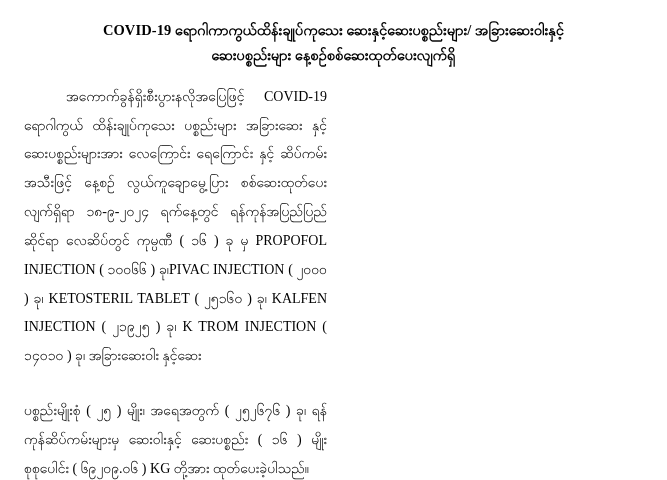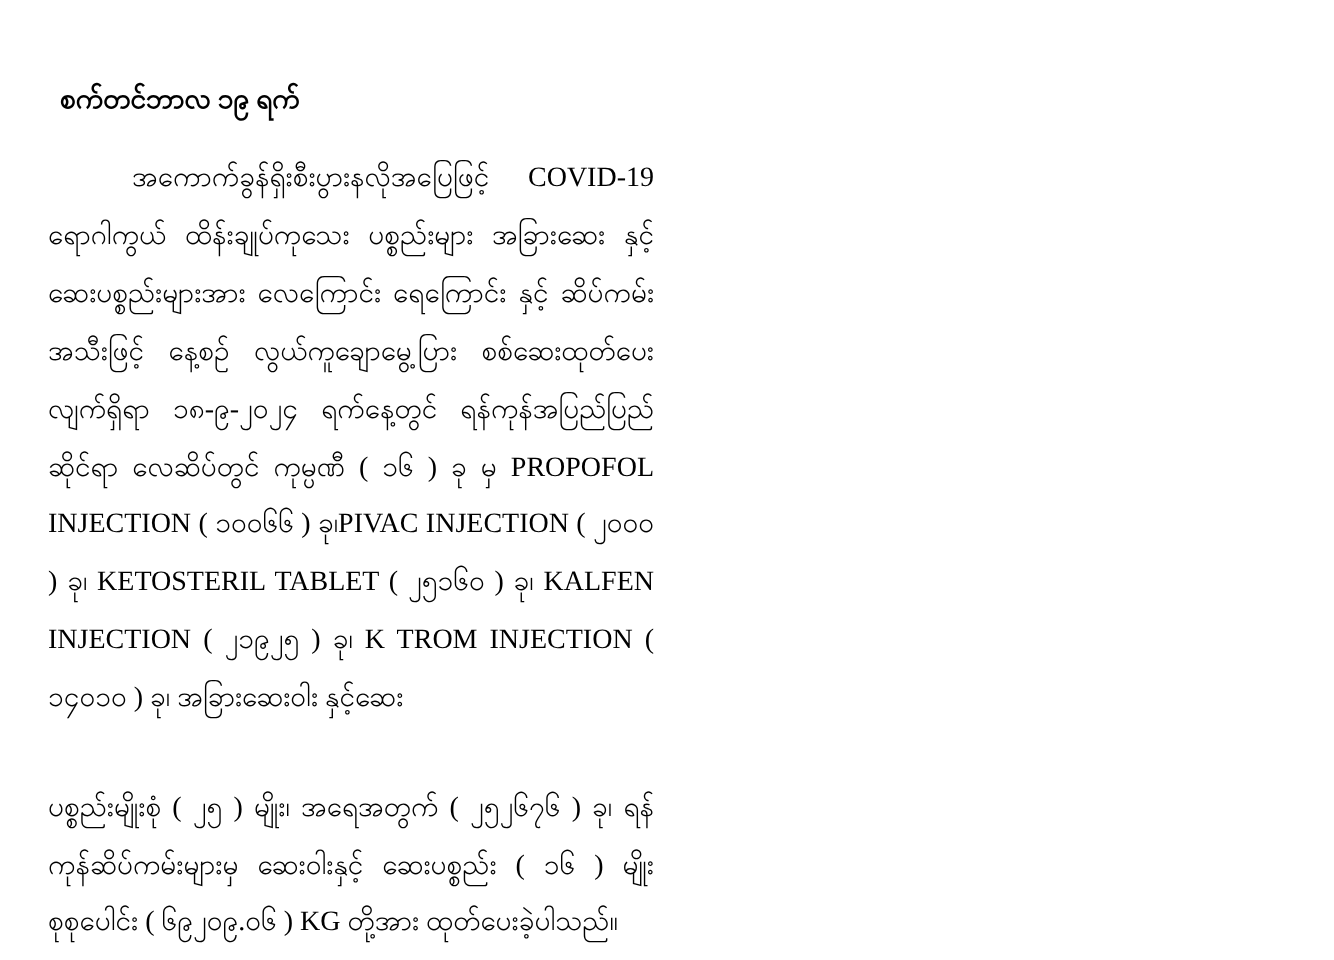--- a/index.html
+++ b/index.html
@@ -66,22 +66,25 @@
     font-size: 14px;
     padding-right: 4px;
     font-style: italic;
   }
 </style>
 </head>
 <body>
 
 <div class="page">
 
+  <div class="doc-title">
+    <span>COVID-19 ရောဂါကာကွယ်ထိန်းချုပ်ကုသေး ဆေးနှင့်ဆေးပစ္စည်းများ/ အခြားဆေးဝါးနှင့်</span>
+    <span class="line2">ဆေးပစ္စည်းများ နေ့စဥ်စစ်ဆေးထုတ်ပေးလျက်ရှိ</span>
+  </div>
 
-  <div class="date-line">စက်တင်ဘာလ ၁၉ ရက်</div>
 
   <div class="columns">
     <div class="col">
       <p class="indent">အကောက်ခွန်ရှိးစီးပွားနလိုအပြေဖြင့် COVID-19 ရောဂါကွယ် ထိန်းချုပ်ကုသေး ပစ္စည်းများ အခြားဆေး နှင့် ဆေးပစ္စည်းများအား လေကြောင်း ရေကြောင်း နှင့် ဆိပ်ကမ်းအသီးဖြင့် နေ့စဥ် လွယ်ကူချောမွေ့ပြား စစ်ဆေးထုတ်ပေးလျက်ရှိရာ ၁၈-၉-၂၀၂၄ ရက်နေ့တွင် ရန်ကုန်အပြည်ပြည်ဆိုင်ရာ လေဆိပ်တွင် ကုမ္ပဏီ ( ၁၆ ) ခု မှ PROPOFOL INJECTION ( ၁၀၀၆၆ ) ခု၊PIVAC INJECTION ( ၂၀၀၀ ) ခု၊ KETOSTERIL TABLET ( ၂၅၁၆၀ ) ခု၊ KALFEN INJECTION ( ၂၁၉၂၅ ) ခု၊ K TROM INJECTION ( ၁၄၀၁၀ ) ခု၊ အခြားဆေးဝါး နှင့်ဆေး</p>
     </div>
     <div class="col">
       <p>ပစ္စည်းမျိုးစုံ ( ၂၅ ) မျိုး၊ အရေအတွက် ( ၂၅၂၆၇၆ ) ခု၊ ရန်ကုန်ဆိပ်ကမ်းများမှ ဆေးဝါးနှင့် ဆေးပစ္စည်း ( ၁၆ ) မျိုး စုစုပေါင်း ( ၆၉၂၀၉.၀၆ ) KG တို့အား ထုတ်ပေးခဲ့ပါသည်။</p>
       <div class="signature">အကောက်ခွန်ဦးစီးဇာန်</div>
     </div>
   </div>

